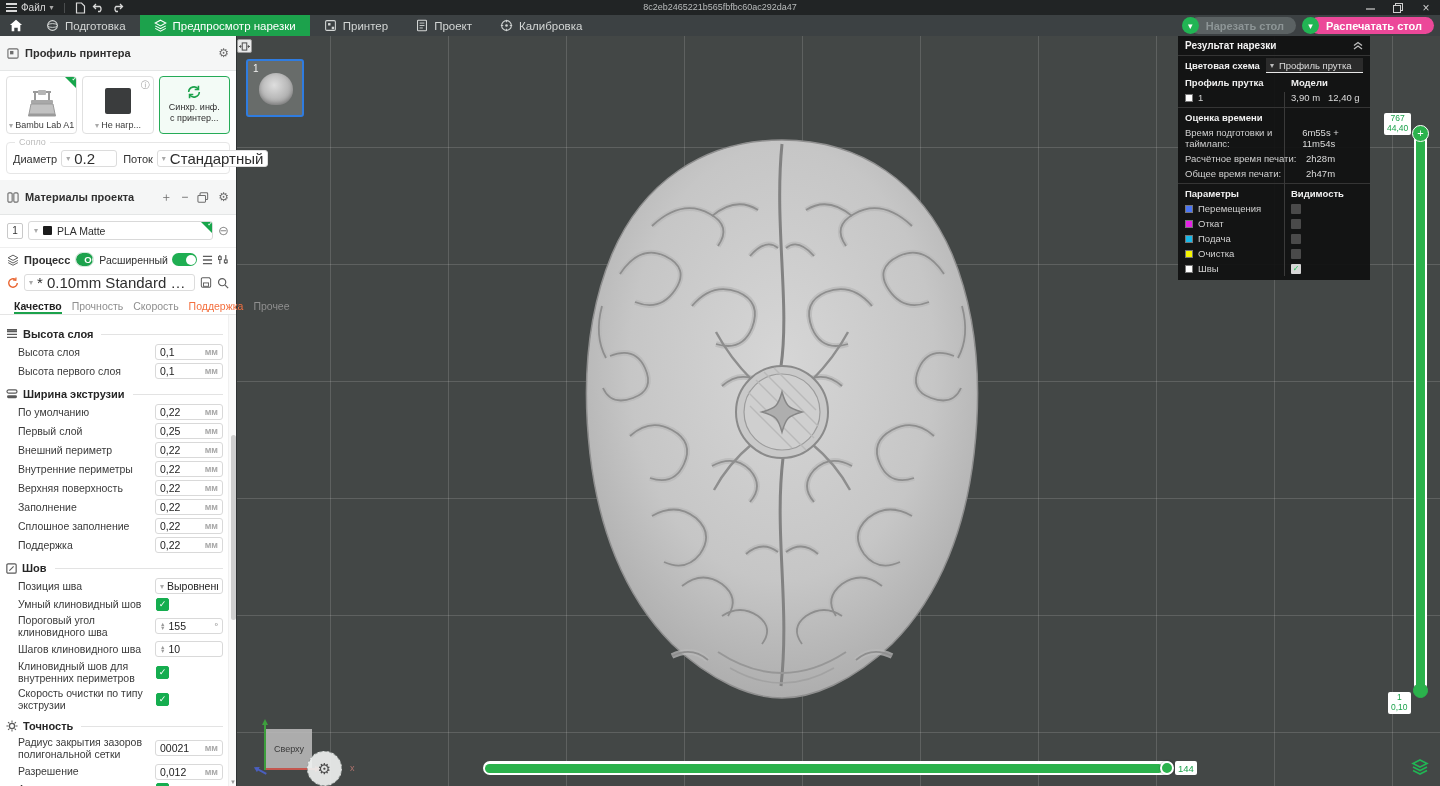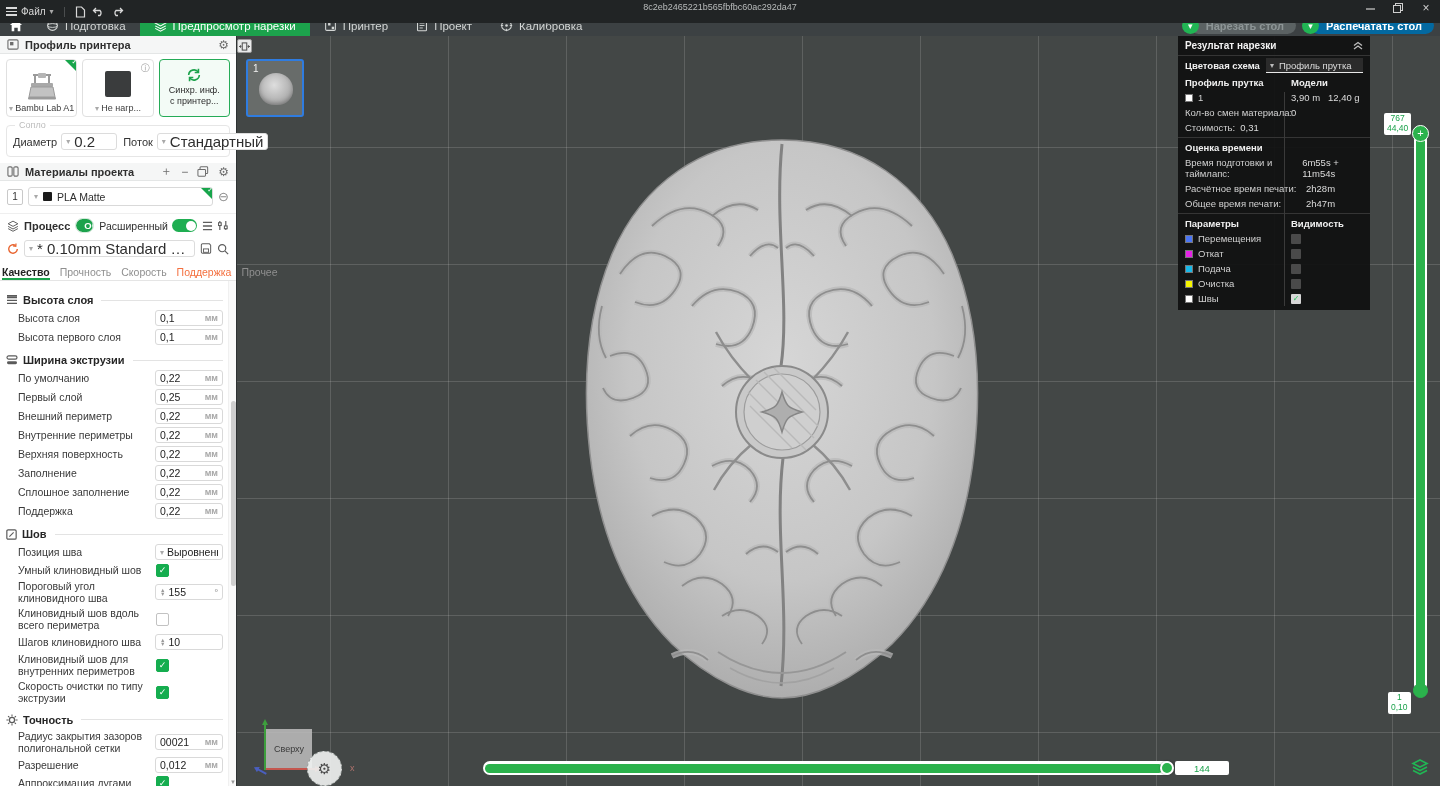--- a/index.html
+++ b/index.html
@@ -1,20 +1,20 @@
 <!DOCTYPE html>
 <html><head>
 <meta charset="utf-8">
 <style>
   * { margin:0; padding:0; box-sizing:border-box; }
   html,body { width:1440px; height:786px; overflow:hidden; background:#434746;
     font-family:"Liberation Sans","DejaVu Sans",sans-serif; font-size:11px; color:#333; }
 
   
-  #titlebar { position:absolute; left:0; top:0; width:1440px; height:23px; background:#212425;
+  #titlebar { position:absolute; left:0; top:0; width:1440px; height:15px; background:#212425;
     display:flex; align-items:center; color:#d9d9d9; z-index:50; }
   #titlebar .tb-left { display:flex; align-items:center; gap:6px; padding-left:6px; height:100%; }
   .tb-btn { display:flex; align-items:center; gap:4px; color:#d9d9d9; font-size:10px; cursor:default; }
   .tb-sep { width:1px; height:10px; background:#4a4d4e; margin:0 4px; }
   #win-title { position:absolute; left:0; right:0; top:0; height:15px; line-height:15px; text-align:center;
     color:#b9bcbc; font-size:9px; pointer-events:none; }
   .tb-right { position:absolute; right:0; top:0; height:15px; display:flex; }
   .win-ctl { width:28px; height:15px; display:flex; align-items:center; justify-content:center; color:#cfcfcf; font-size:10px; }
   .hamb { display:inline-block; width:11px; }
   .hamb i { display:block; height:1.5px; background:#d9d9d9; margin:2px 0; }
@@ -26,26 +26,26 @@
   .tab.home { padding:0 9px; }
   .tab.active { background:#1ca24c; color:#fff; }
   .tab svg { display:block; }
   #tabbar .spacer { flex:1; }
   .split-btn { display:flex; align-items:center; margin:2px 6px 2px 0; }
   .split-chev { width:17px; height:17px; border-radius:9px; background:#21b554; color:#fff;
     display:flex; align-items:center; justify-content:center; font-size:9px; margin-right:-9px; z-index:2; }
   .pill { height:17px; border-radius:9px; padding:0 12px 0 16px; display:flex; align-items:center;
     font-size:11px; font-weight:bold; }
   .pill.disabled { background:#5b6263; color:#8d9596; }
-  .pill.primary { background:#0369a1; color:#fff; }
+  .pill.primary { background:#ec4899; color:#fff; }
 
   
   #left-panel { position:absolute; left:0; top:36px; width:237px; height:750px; background:#fff;
     border-right:1px solid #2e3233; z-index:40; display:flex; flex-direction:column; }
-  .panel-head { height:18px; background:#f5f6f6; border-bottom:1px solid #e4e6e6; display:flex;
+  .panel-head { height:35px; background:#f5f6f6; border-bottom:1px solid #e4e6e6; display:flex;
     align-items:center; padding:0 7px; gap:6px; flex:0 0 auto; }
   .panel-head .ph-title { font-weight:bold; color:#2f2f2f; flex:1; font-size:11px; }
   .ph-ico { color:#6d6d6d; display:flex; }
   .ph-actions { display:flex; align-items:center; gap:9px; color:#6d6d6d; font-size:12px; }
 
   .cards { display:flex; gap:5px; padding:5px 6px 4px 6px; }
   .card { position:relative; width:72px; height:58px; border:1px solid #e0e0e0; border-radius:4px;
     background:#fff; display:flex; flex-direction:column; align-items:center; justify-content:flex-end; overflow:hidden; }
   .card .cap { font-size:9px; color:#3c3c3c; padding:2px 2px 3px 2px; white-space:nowrap; overflow:hidden;
     text-overflow:ellipsis; max-width:70px; text-align:center; }
@@ -85,21 +85,21 @@
   .adv { margin-left:auto; display:flex; align-items:center; gap:4px; }
   .adv .lbl { font-size:10.5px; color:#2f2f2f; }
   .toggle { width:25px; height:13px; border-radius:7px; background:#1fae52; position:relative; }
   .toggle::after { content:""; position:absolute; right:1.5px; top:1.5px; width:10px; height:10px; border-radius:50%; background:#fff; }
   .pr-ico { color:#5e5e5e; display:flex; }
 
   .preset-row { display:flex; align-items:center; gap:5px; padding:3px 7px 6px 7px; }
   .preset-sel { flex:1; }
   .orange { color:#e8622d; }
 
-  .subtabs { display:flex; gap:10px; padding:3px 0 0 2px; border-bottom:1px solid #e5e5e5; height:18px; }
+  .subtabs { display:flex; gap:10px; padding:3px 0 0 14px; border-bottom:1px solid #e5e5e5; height:18px; }
   .subtab { font-size:10.5px; color:#8f8f8f; padding-bottom:3px; white-space:nowrap; }
   .subtab.active { color:#222; font-weight:bold; border-bottom:2px solid #1ca24c; }
   .subtab.modified { color:#f4703f; }
 
   #settings-wrap { position:relative; flex:1; overflow:hidden; }
   #settings-list { position:absolute; left:0; top:0; right:8px; padding:4px 4px 4px 5px; }
   .sec-head { display:flex; align-items:center; gap:5px; margin:9px 1px 4px 1px; }
   .sec-head .sec-icon { color:#5a5a5a; display:flex; }
   .sec-head .sec-title { font-weight:bold; color:#262626; font-size:11px; white-space:nowrap; }
   .sec-head .sec-line { flex:1; height:1px; background:#e3e3e3; margin-left:3px; }
@@ -135,21 +135,21 @@
     background:radial-gradient(circle at 45% 38%, #dedede, #9e9e9e 85%); box-shadow:inset 0 -2px 4px rgba(0,0,0,.25); }
 
   #brain { position:absolute; left:323px; top:98px; }
 
   
   #hslider { position:absolute; left:246px; top:725px; width:690px; height:14px; background:#fff;
     border-radius:7px; display:flex; align-items:center; padding:0 2px; }
   #hslider .fill { height:9px; border-radius:5px; background:#2bb24c; width:678px; }
   #hslider .knob { position:absolute; left:677px; top:0px; width:14px; height:14px; border-radius:50%;
     background:#2bb24c; border:2px solid #fff; box-shadow:0 0 2px rgba(0,0,0,.4); }
-  #hslider-label { position:absolute; left:938px; top:725px; height:14px; padding:0 19px; background:#fff;
+  #hslider-label { position:absolute; left:938px; top:725px; height:14px; padding:0 3px; background:#fff;
     border-radius:2px; color:#1ca24c; font-size:9.5px; display:flex; align-items:center; }
 
   
   #vslider { position:absolute; left:1177px; top:97px; width:13px; height:558px; background:#fff;
     border-radius:7px; padding:2px; }
   #vslider .fill { width:9px; height:100%; border-radius:5px; background:#2bb24c; }
   #vslider .knob-top { position:absolute; left:-2px; top:-8px; width:17px; height:17px; border-radius:50%;
     background:#2bb24c; border:1px solid #fff; color:#fff; display:flex; align-items:center; justify-content:center;
     font-size:11px; line-height:1; }
   #vslider .knob-bottom { position:absolute; left:-1px; bottom:-7px; width:15px; height:15px; border-radius:50%;
@@ -571,24 +571,20 @@
           <span class="rlbl">Умный клиновидный шов</span>
           <span class="cb on" style="margin-right: 54px;">✓</span>
         </div>
         <div class="srow">
           <span class="rlbl">Пороговый угол клиновидного шва</span>
           <span class="valbox">
             <span class="spin">▲<br>▼</span>
             <span class="v">155</span>
             <span class="u">°</span>
           </span>
-        </div>
-        <div class="srow">
-          <span class="rlbl">Клиновидный шов вдоль всего периметра</span>
-          <span class="cb" style="margin-right: 54px;"></span>
         </div>
         <div class="srow">
           <span class="rlbl">Шагов клиновидного шва</span>
           <span class="valbox">
             <span class="spin">▲<br>▼</span>
             <span class="v">10</span>
             <span class="u"></span>
           </span>
         </div>
         <div class="srow">
@@ -769,30 +765,20 @@
     <span class="sp-bold sp-col2">Модели</span>
   </div>
 
   <div id="fil-rows">
       <div class="sp-row">
         <span class="swatch" style="background:#ffffff"></span>
         <span class="sp-label">1</span>
         <span class="sp-col2">3,90 m&nbsp;&nbsp;&nbsp;12,40 g</span>
       </div>
     </div>
-  <div id="stat-rows">
-      <div class="sp-row">
-        <span class="sp-label">Кол-во смен материала:</span>
-        <span class="sp-col2">0</span>
-      </div>
-      <div class="sp-row">
-        <span class="sp-label">Стоимость:</span>
-        <span style="margin-left:5px;">0,31</span>
-      </div>
-    </div>
 
   <div class="sp-sep"></div>
   <div class="sp-row">
       <span class="sp-bold">Оценка времени</span>
     </div>
   <div id="time-rows">
       <div class="sp-row">
         <span class="sp-label">Время подготовки и таймлапс:</span>
         <span style="margin-left:4px;">6m55s + 11m54s</span>
       </div>

